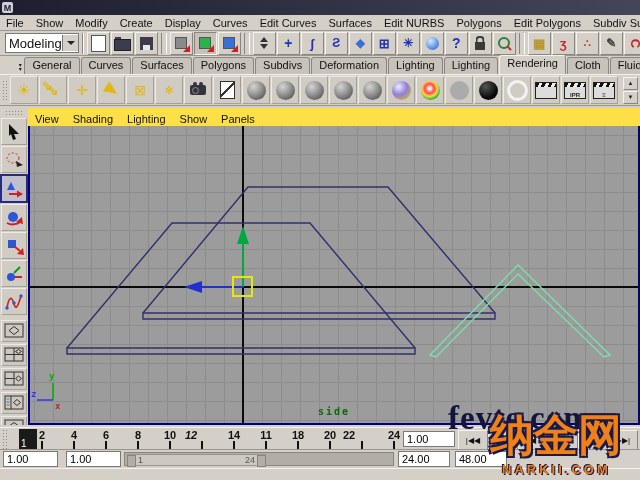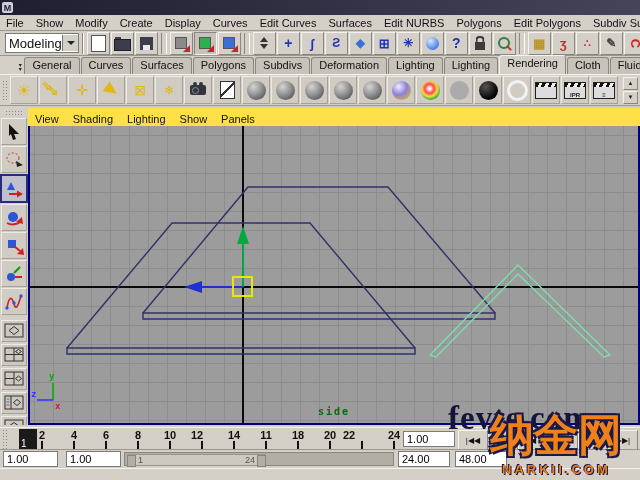--- a/index.html
+++ b/index.html
@@ -475,21 +475,21 @@
   <span class="ticklabel" style="left: 21px;">2</span>
       <span class="tickmark" style="left: 31px;"></span>
       <span class="ticklabel" style="left: 53px;">4</span>
       <span class="tickmark" style="left: 63px;"></span>
       <span class="ticklabel" style="left: 85px;">6</span>
       <span class="tickmark" style="left: 95px;"></span>
       <span class="ticklabel" style="left: 117px;">8</span>
       <span class="tickmark" style="left: 127px;"></span>
       <span class="ticklabel" style="left: 149px;">10</span>
       <span class="tickmark" style="left: 159px;"></span>
-      <span class="ticklabel" style="left: 176px;">12</span>
+      <span class="ticklabel" style="left: 170px; font-style: italic;">12</span>
       <span class="tickmark" style="left: 191px;"></span>
       <span class="ticklabel" style="left: 213px;">14</span>
       <span class="tickmark" style="left: 223px;"></span>
       <span class="ticklabel" style="left: 245px;">11</span>
       <span class="tickmark" style="left: 255px;"></span>
       <span class="ticklabel" style="left: 277px;">18</span>
       <span class="tickmark" style="left: 287px;"></span>
       <span class="ticklabel" style="left: 309px;">20</span>
       <span class="tickmark" style="left: 319px;"></span>
       <span class="ticklabel" style="left: 328px;">22</span>

